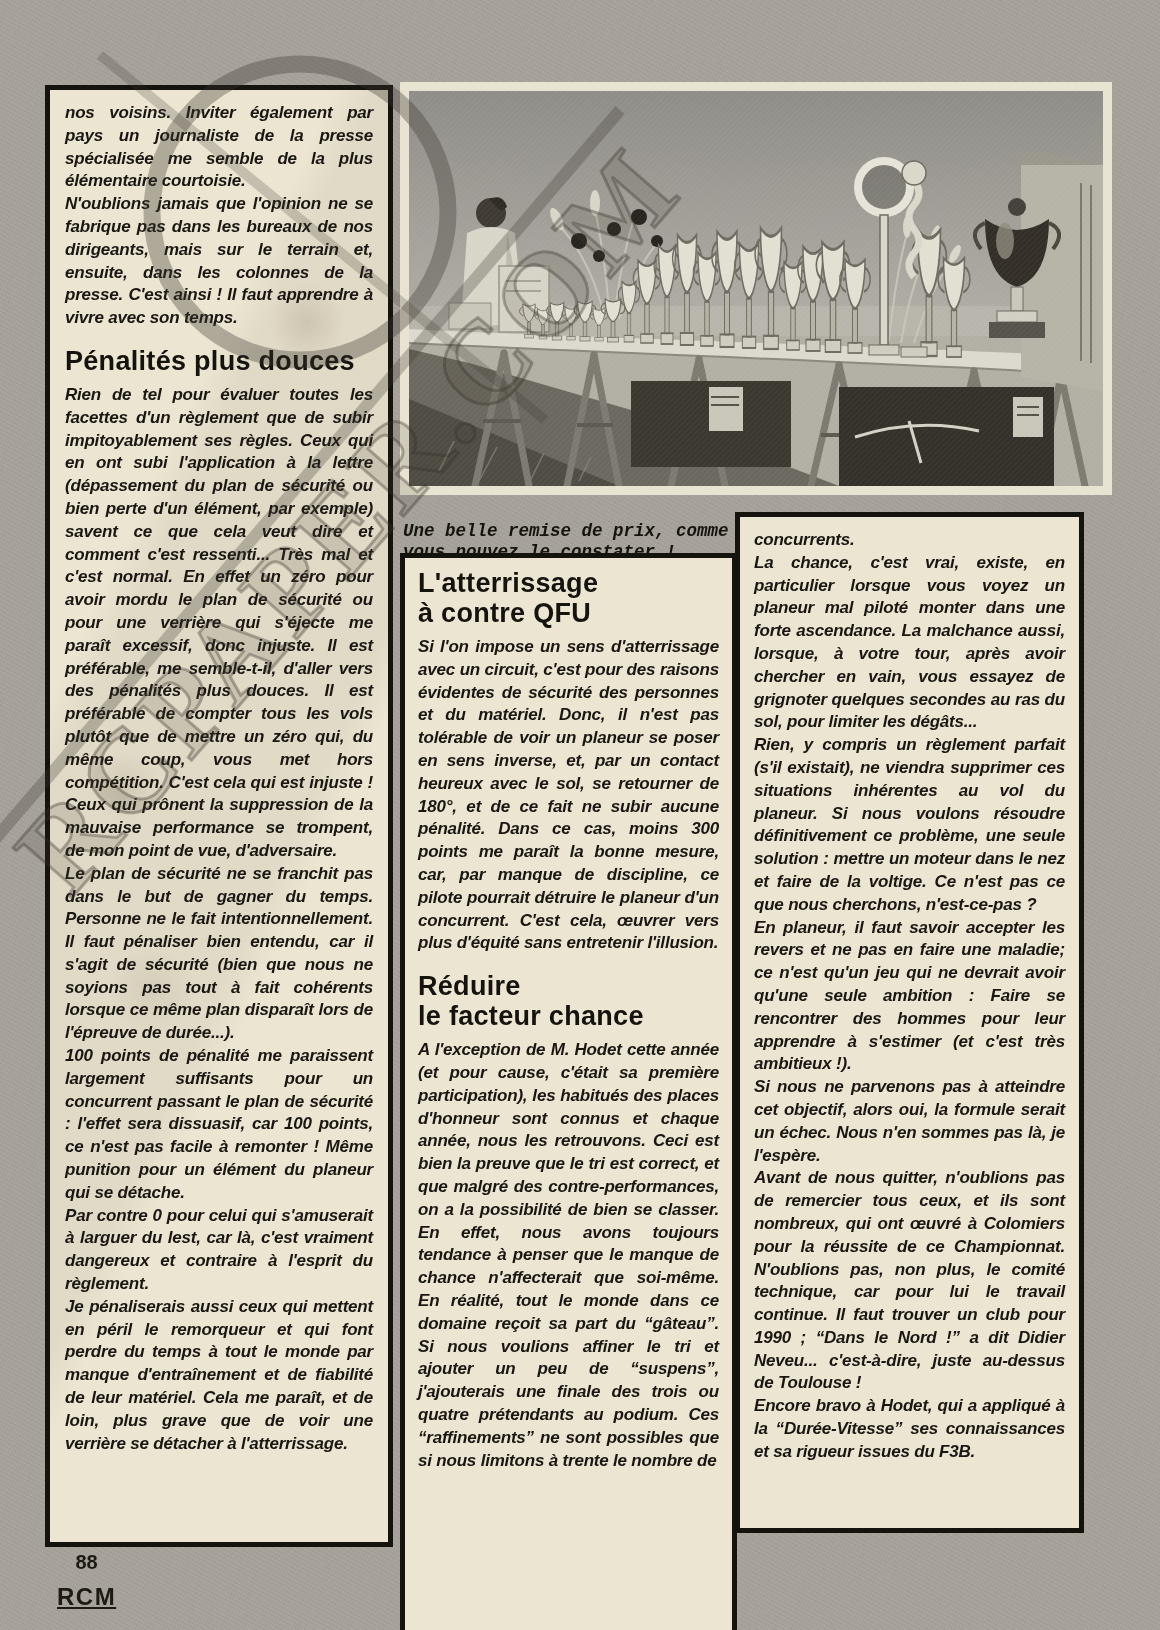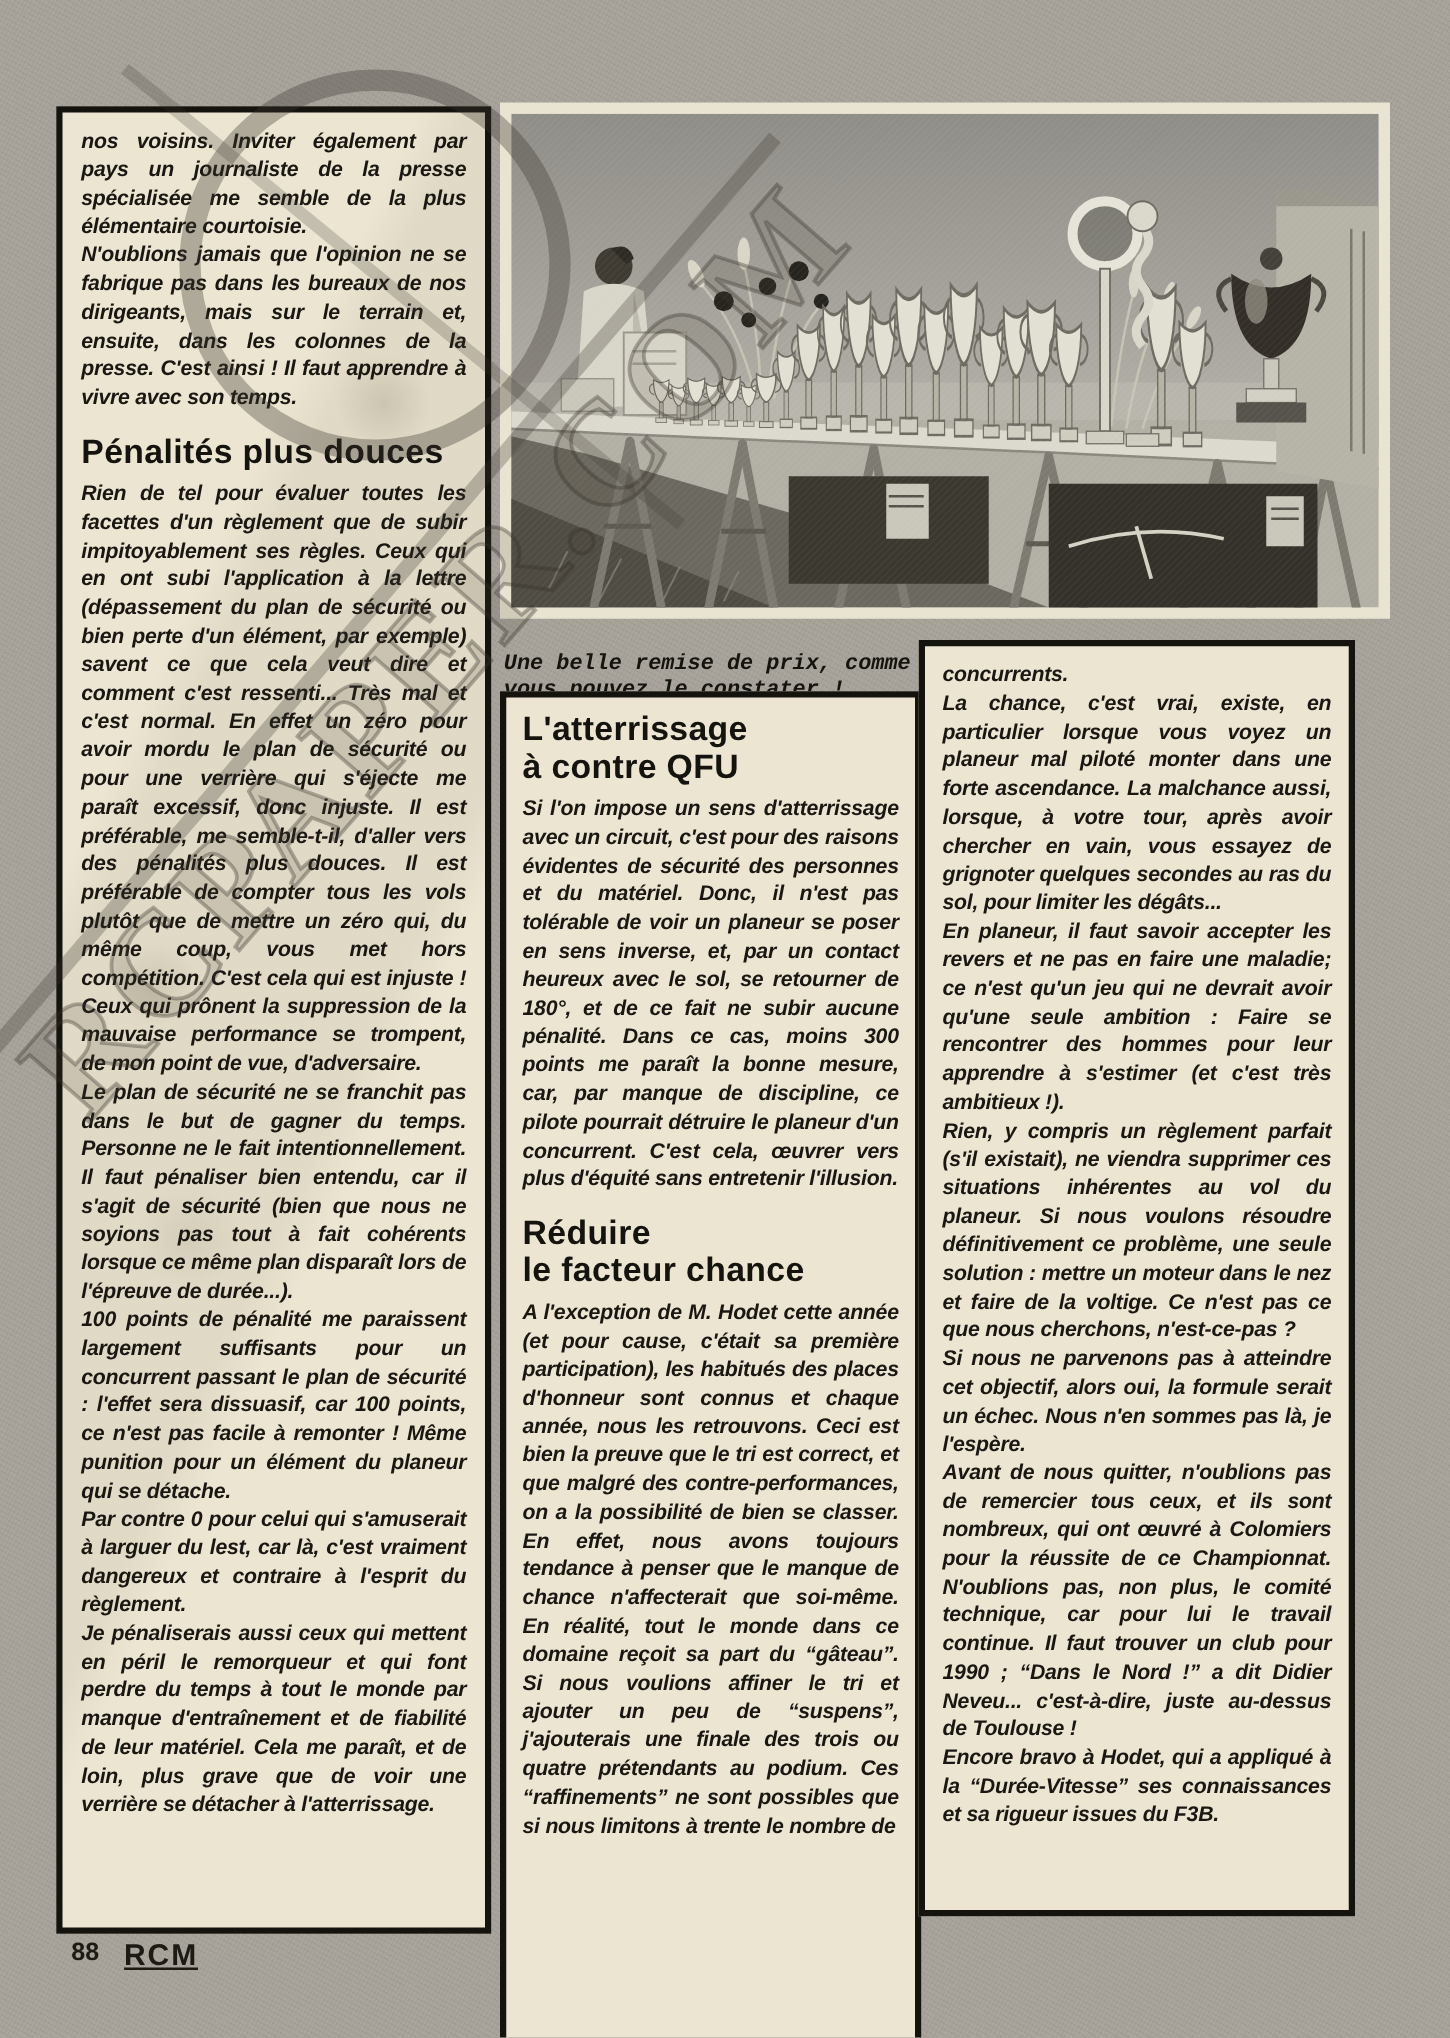--- a/index.html
+++ b/index.html
@@ -49,22 +49,22 @@
     background:#e9e3d1;padding:9px;box-sizing:border-box;z-index:1;
   }
   .photo-frame svg{display:block;width:100%;height:100%;}
 
   .caption{
     position:absolute;left:403px;top:521px;width:346px;z-index:2;
     font-style:italic;font-weight:700;font-size:17.5px;line-height:21px;color:#15130e;font-family:Liberation Mono, monospace;
   }
 
   .footer{
-    position:absolute;left:57px;top:1551px;z-index:2;display:flex;gap:20px;
-    align-items:flex-start;color:#1d1a14;
+    position:absolute;left:57px;top:1551px;z-index:2;display:flex;gap:9px;
+    align-items:center;color:#1d1a14;flex-direction:column;
   }
   .footer .num{font-size:20px;font-weight:700;}
   .footer .mag{font-size:24px;font-weight:700;letter-spacing:1.5px;text-decoration:underline;}
 
   #watermark{position:absolute;inset:0;z-index:9;pointer-events:none;}
 </style>
 </head>
 <body>
 
 <div class="photo-frame">
@@ -240,22 +240,22 @@
   <h2 class="head" style="margin-top:16px">
     <span>Réduire</span><br>
     <span>le facteur chance</span>
   </h2>
   <p class="body">A l'exception de M. Hodet cette année (et pour cause, c'était sa première participation), les habitués des places d'honneur sont connus et chaque année, nous les retrouvons. Ceci est bien la preuve que le tri est correct, et que malgré des contre-performances, on a la possibilité de bien se classer. En effet, nous avons toujours tendance à penser que le manque de chance n'affecterait que soi-même. En réalité, tout le monde dans ce domaine reçoit sa part du “gâteau”. Si nous voulions affiner le tri et ajouter un peu de “suspens”, j'ajouterais une finale des trois ou quatre prétendants au podium. Ces “raffinements” ne sont possibles que si nous limitons à trente le nombre de</p>
 </div>
 
 <div id="col3" class="box">
   <p class="body">concurrents.</p>
   <p class="body">La chance, c'est vrai, existe, en particulier lorsque vous voyez un planeur mal piloté monter dans une forte ascendance. La malchance aussi, lorsque, à votre tour, après avoir chercher en vain, vous essayez de grignoter quelques secondes au ras du sol, pour limiter les dégâts...</p>
+  <p class="body">Rien, y compris un règlement parfait (s'il existait), ne viendra supprimer ces situations inhérentes au vol du planeur. Si nous voulons résoudre définitivement ce problème, une seule solution : mettre un moteur dans le nez et faire de la voltige. Ce n'est pas ce que nous cherchons, n'est-ce-pas ?</p>
   <p class="body">En planeur, il faut savoir accepter les revers et ne pas en faire une maladie; ce n'est qu'un jeu qui ne devrait avoir qu'une seule ambition : Faire se rencontrer des hommes pour leur apprendre à s'estimer (et c'est très ambitieux !).</p>
-  <p class="body">Rien, y compris un règlement parfait (s'il existait), ne viendra supprimer ces situations inhérentes au vol du planeur. Si nous voulons résoudre définitivement ce problème, une seule solution : mettre un moteur dans le nez et faire de la voltige. Ce n'est pas ce que nous cherchons, n'est-ce-pas ?</p>
   <p class="body">Si nous ne parvenons pas à atteindre cet objectif, alors oui, la formule serait un échec. Nous n'en sommes pas là, je l'espère.</p>
   <p class="body">Avant de nous quitter, n'oublions pas de remercier tous ceux, et ils sont nombreux, qui ont œuvré à Colomiers pour la réussite de ce Championnat. N'oublions pas, non plus, le comité technique, car pour lui le travail continue. Il faut trouver un club pour 1990 ; “Dans le Nord !” a dit Didier Neveu... c'est-à-dire, juste au-dessus de Toulouse !</p>
   <p class="body">Encore bravo à Hodet, qui a appliqué à la “Durée-Vitesse” ses connaissances et sa rigueur issues du F3B.</p>
 </div>
 
 <div class="footer">
   <span class="num">88</span>
   <span class="mag">RCM</span>
 </div>
 

